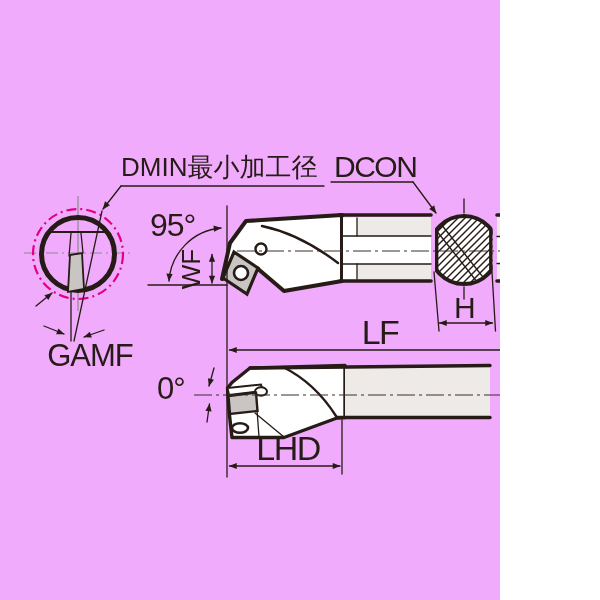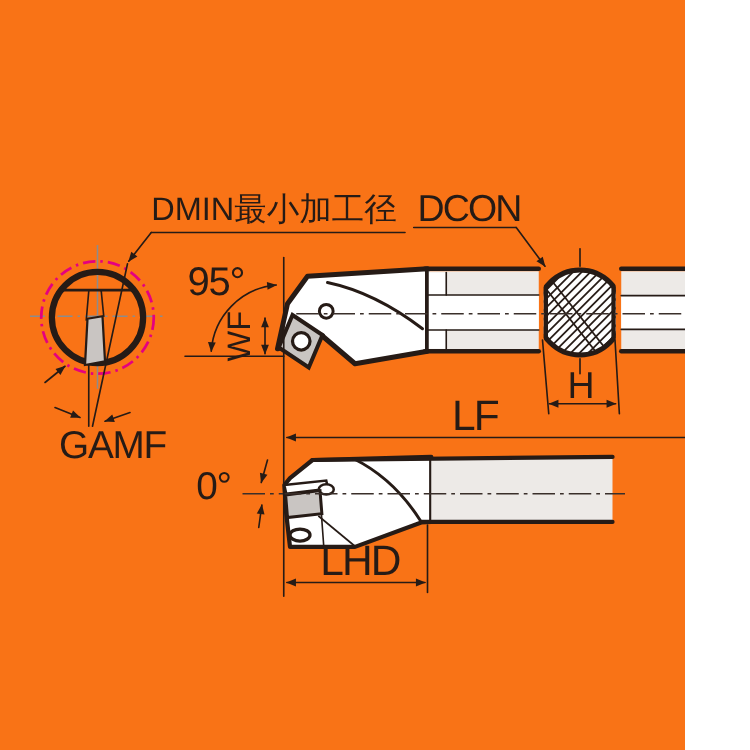--- a/index.html
+++ b/index.html
@@ -1,16 +1,16 @@
 <!DOCTYPE html>
 <html><head>
 <meta charset="utf-8">
 <style>
   html,body{margin:0;padding:0;background:#fff;}
-  .stage{position:relative;width:548px;height:600px;background:#f97316;overflow:hidden;
+  .stage{position:relative;width:500px;height:600px;background:#f0abfc;overflow:hidden;
          font-family:"Liberation Sans", sans-serif;}
   svg{display:block}
   .ln{stroke:#261b16;fill:none;stroke-linecap:round;stroke-linejoin:round;}
   .thick{stroke-width:4;}
   .med{stroke-width:2.4;}
   .thin{stroke-width:1.3;}
   .white{fill:#ffffff;}
   .body{fill:#edeae7;}
   .insert{fill:#c9c5c2;}
   .cdash{stroke:#3a2f2a;stroke-width:1.2;fill:none;stroke-dasharray:18 4 3 4;}

